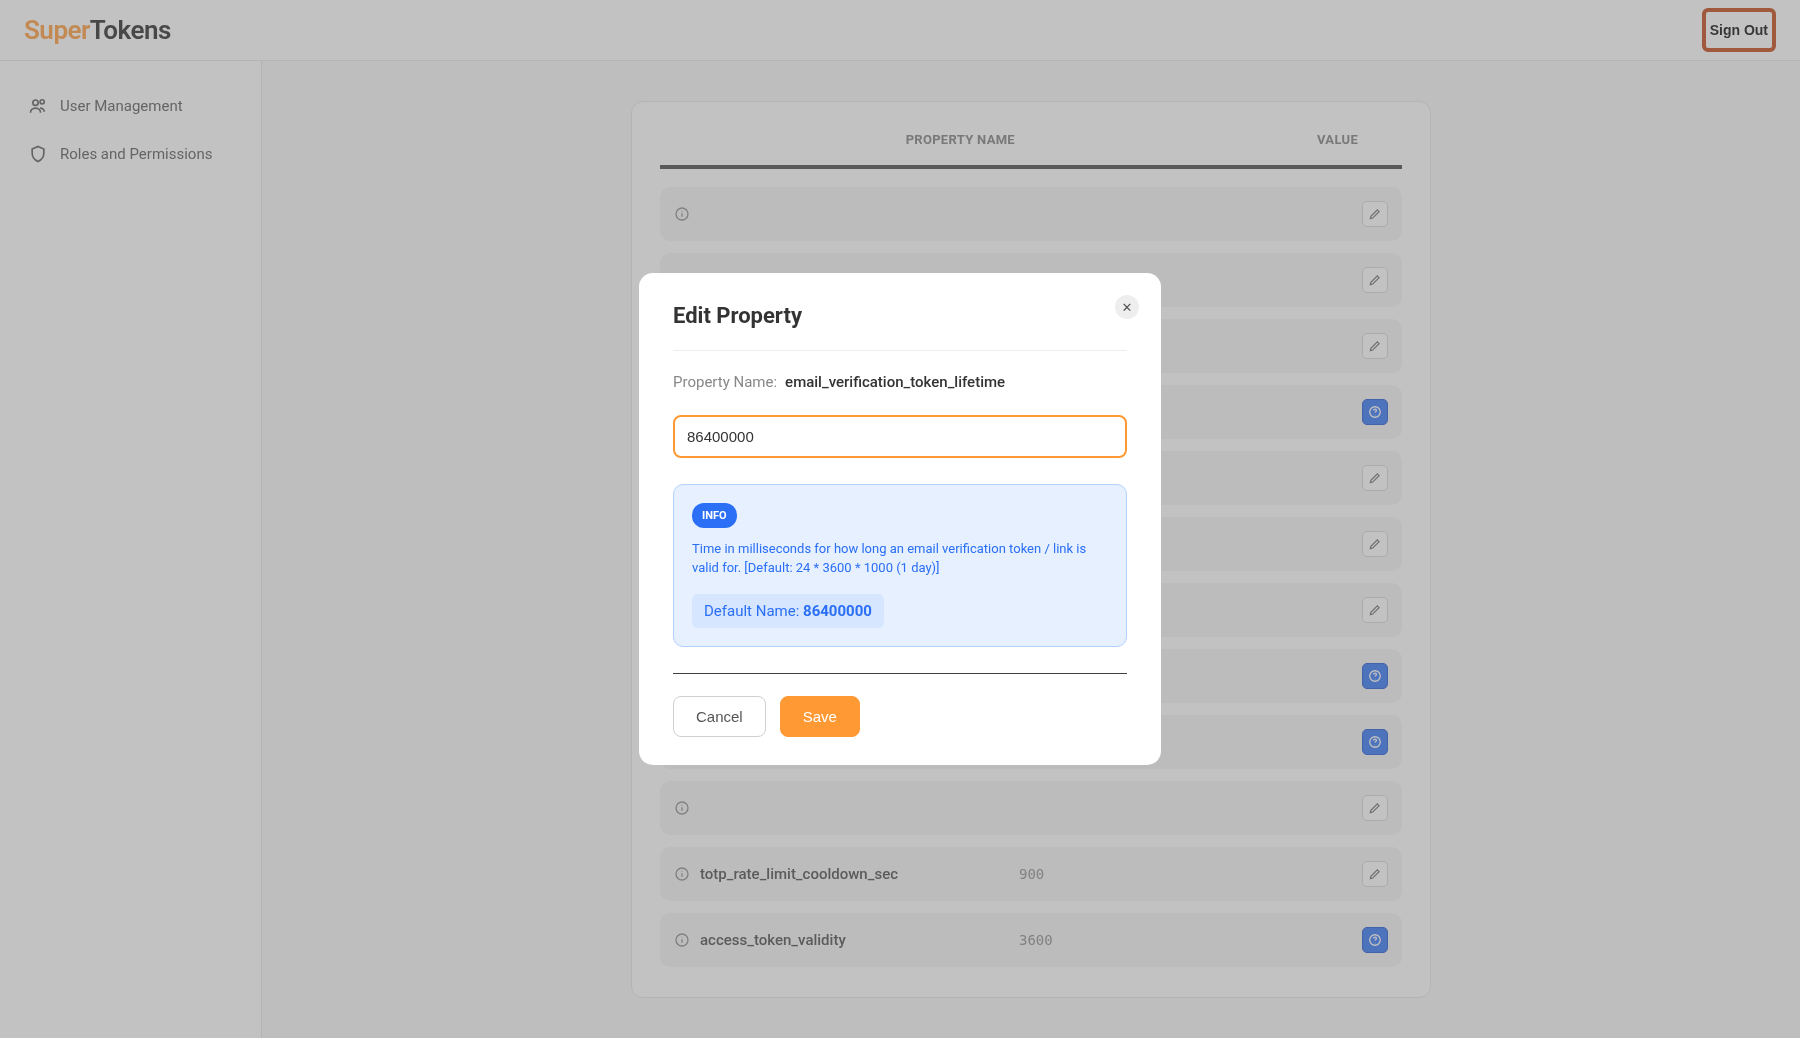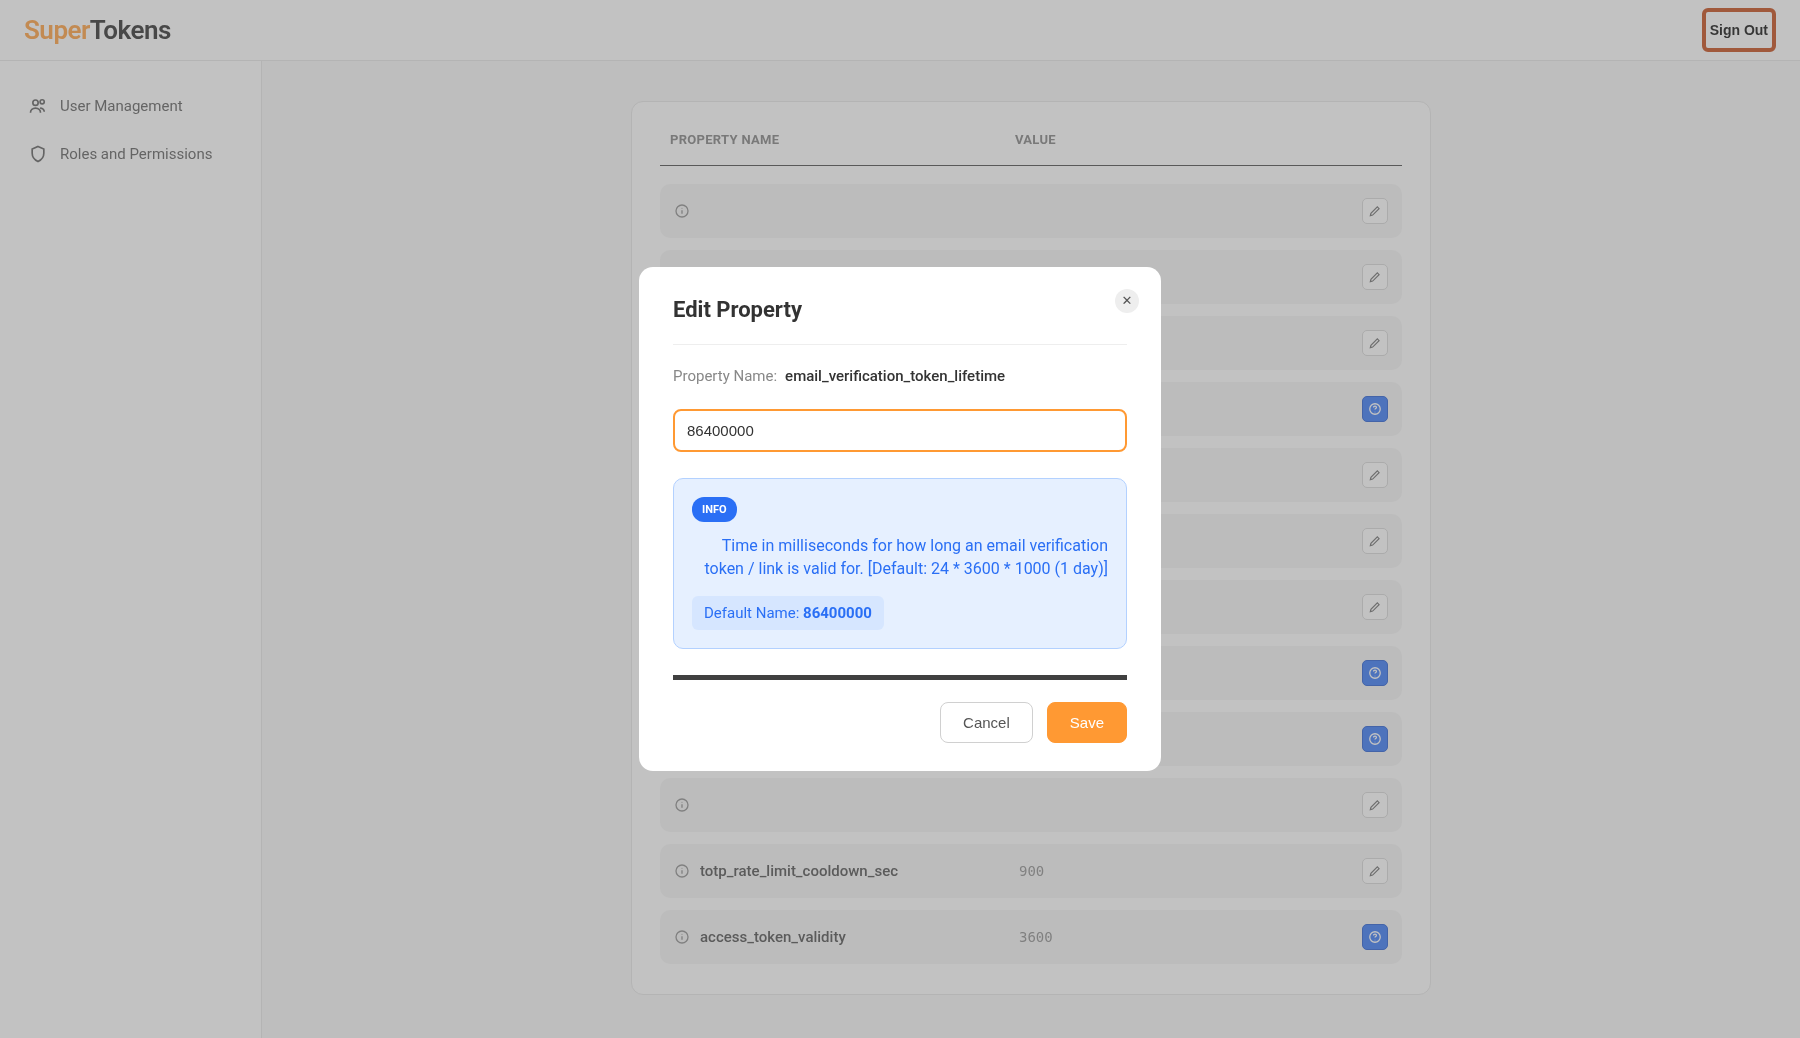--- a/index.html
+++ b/index.html
@@ -84,25 +84,26 @@
       margin: 0 auto;
       background: #fff;
       border: 1px solid #e5e5e5;
       border-radius: 12px;
       margin-top: 40px;
       padding: 30px 28px;
     }
     .table-header {
       display: flex;
       padding: 0 10px 18px 10px;
-      border-bottom: 1px solid #404040;
+      border-bottom: 4px solid #404040;
       font-size: 13px;
       font-weight: 700;
       color: #7a7a7a;
       letter-spacing: 0.3px;
+      text-align: right;
     }
     .col-name { flex: 0 0 345px; }
     .col-value { flex: 1; }
     .col-action { flex: 0 0 34px; }
     .rows { margin-top: 18px; display: flex; flex-direction: column; gap: 12px; }
     .row {
       display: flex;
       align-items: center;
       background: #f5f5f5;
       border-radius: 10px;
@@ -222,40 +223,39 @@
       background: #2a6ff5;
       color:#fff;
       font-size: 11px;
       font-weight: 700;
       padding: 6px 10px;
       border-radius: 12px;
       margin-bottom: 12px;
     }
     .info-text {
       color: #2a6ff5;
-      font-size: 16px;
+      font-size: 13px;
       line-height: 1.45;
       margin-bottom: 16px;
-      text-align: right;
     }
     .default-box {
       display:inline-block;
       background: #d6e6ff;
       color: #2a6ff5;
       font-size: 15px;
       padding: 8px 12px;
       border-radius: 6px;
     }
     .default-box .dv { font-weight: 700; }
     .modal-footer {
-      border-top: 5px solid #404040;
+      border-top: 1px solid #404040;
       margin-top: 26px;
       padding-top: 22px;
       display:flex;
-      justify-content:flex-end;
+      justify-content:flex-start;
       gap: 14px;
     }
     .btn {
       padding: 11px 22px;
       font-size: 15px;
       border-radius: 8px;
       cursor:pointer;
       font-weight: 500;
     }
     .btn-cancel {

